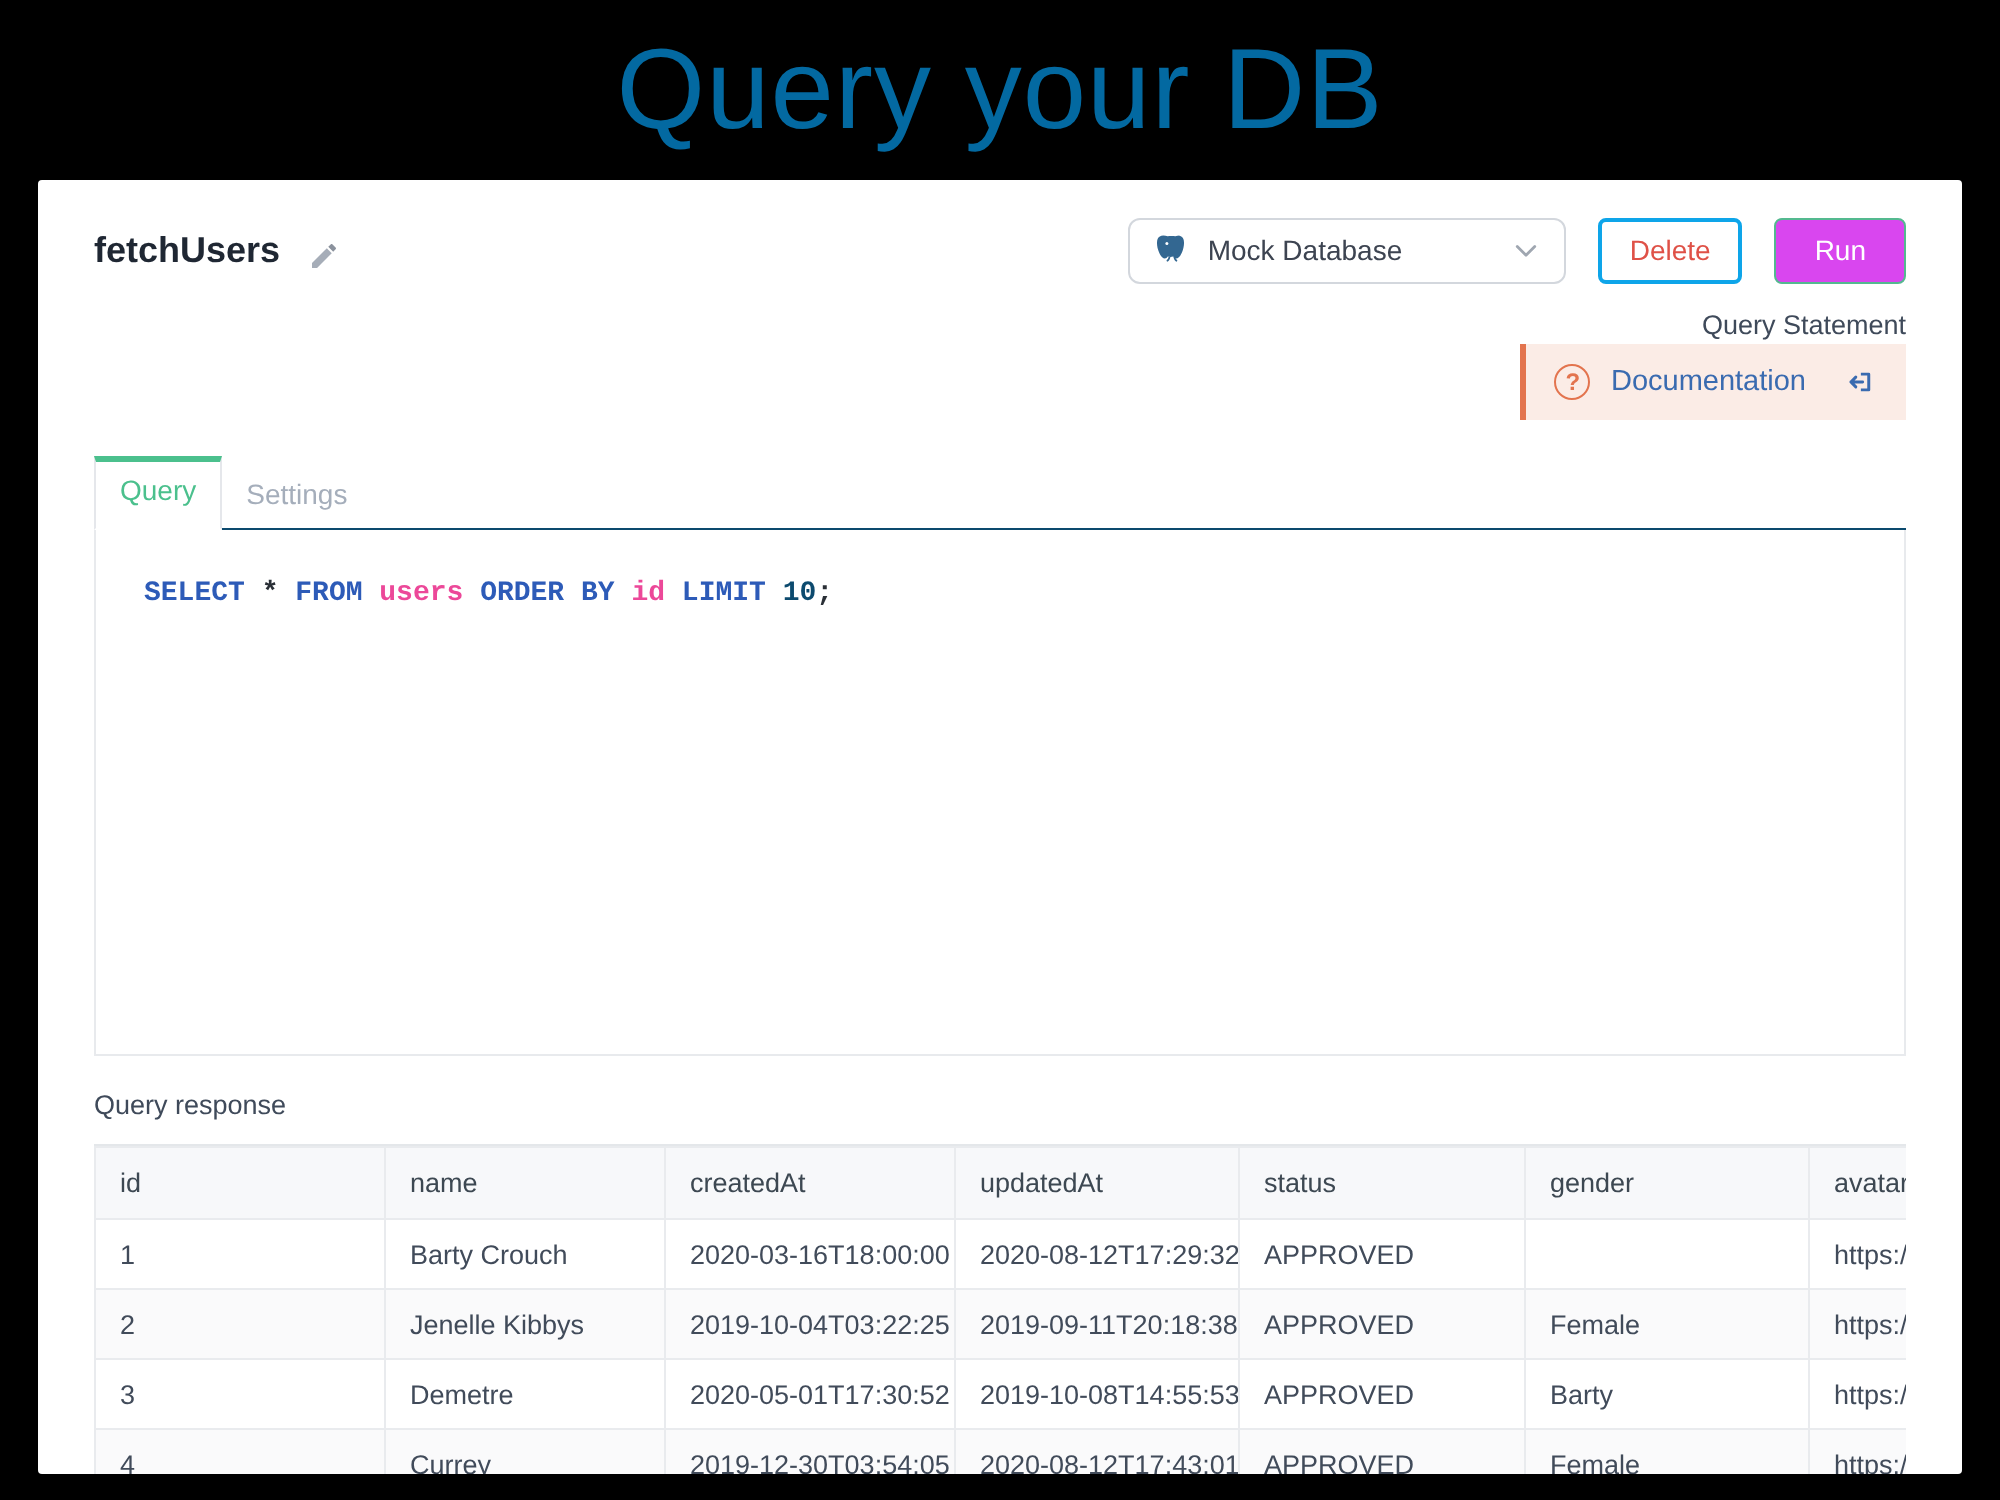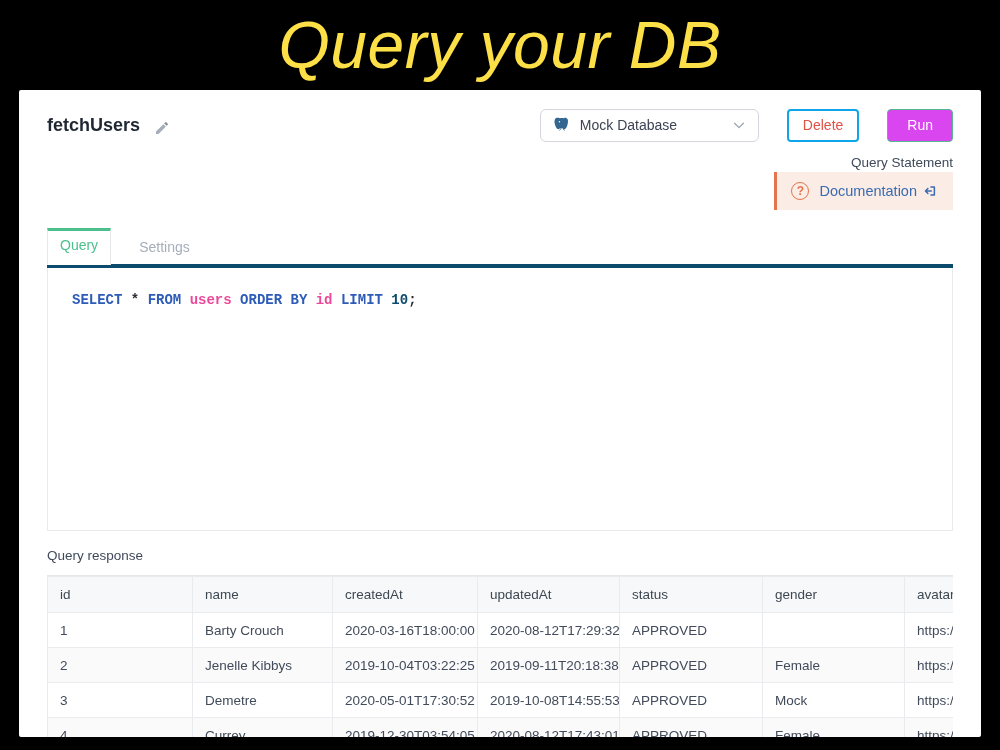--- a/index.html
+++ b/index.html
@@ -4,43 +4,42 @@
 <style>
   * { box-sizing: border-box; margin: 0; padding: 0; }
   html, body { width: 1000px; height: 750px; overflow: hidden; }
   body {
     background: #000;
     font-family: "Liberation Sans", "DejaVu Sans", sans-serif;
     -webkit-font-smoothing: antialiased;
   }
   .page-title {
     text-align: center;
-    color: #fde047;
-    font-size: 66px;
+    color: #0369a1;
+    font-size: 57px;
     font-weight: 400;
     letter-spacing: 0.5px;
     margin-top: 6px;
     height: 84px;
     line-height: 78px;
-    font-style: italic;
   }
   .panel {
     background: #fff;
     margin: 0 19px;
     height: 647px;
     border-radius: 2px;
     padding: 0 28px;
     overflow: hidden;
   }
   
   .hdr-row { display: flex; align-items: center; justify-content: space-between; margin-top: 17px; height: 36px; }
   .qname-wrap { display: flex; align-items: flex-end; gap: 14px; }
   .qname { font-size: 18px; font-weight: 700; color: #1F2733; }
   .pencil { width: 16px; height: 16px; display: inline-block; cursor: pointer; }
-  .hdr-controls { display: flex; align-items: center; gap: 28px; margin-left: 12px; }
+  .hdr-controls { display: flex; align-items: center; gap: 16px; margin-left: 12px; }
   .resource-select {
     display: flex; align-items: center; gap: 9px;
     width: 219px; height: 33px;
     border: 1px solid #D3D7DD; border-radius: 6px;
     padding: 0 12px; background: #fff; cursor: pointer;
   }
   .resource-select .label { font-size: 14px; color: #3D4451; flex: 1; }
   .btn { height: 33px; border-radius: 4px; font-size: 14px; cursor: pointer; font-family: inherit; }
   .btn-delete { background: #fff; border: 2px solid #0ea5e9; color: #DF5147; padding: 0 14px; }
   .btn-run { background: #d946ef; border: 1px solid #54B98F; color: #fff; padding: 0 19px; }
@@ -51,23 +50,23 @@
     display: flex; align-items: center; gap: 10px;
     background: #FBECE6; border-left: 3px solid #E3744E;
     height: 38px; padding: 0 16px 0 14px; cursor: pointer;
   }
   .q-circle {
     width: 18px; height: 18px; border-radius: 50%;
     border: 1.5px solid #E3744E; color: #E3744E;
     font-size: 12px; font-weight: 700;
     display: flex; align-items: center; justify-content: center;
   }
-  .doc-link { font-size: 14.5px; color: #3A6BB0; display: flex; align-items: center; gap: 6px; }
-  
-  .tabs { display: flex; border-bottom: 4px solid #0c4a6e; margin-top: 18px; gap: 16px; }
+  .doc-link { font-size: 14.5px; color: #3A6BB0; display: flex; align-items: center; gap: 20px; }
+  
+  .tabs { display: flex; border-bottom: 1px solid #0c4a6e; margin-top: 18px; }
   .tab { font-size: 14px; padding: 8px 12px 9px; cursor: pointer; }
   .tab.active {
     color: #4BC08D; background: #fff;
     border: 1px solid #E5E7EB; border-bottom: 1px solid #fff;
     border-top: 3px solid #4BC08D;
     margin-bottom: -1px; padding-top: 6px;
   }
   .tab.inactive { color: #A5AEBB; border-top: 3px solid transparent; }
   
   .editor {
@@ -201,21 +200,21 @@
             <td>APPROVED</td>
             <td>Female</td>
             <td>https://</td>
           </tr>
           <tr>
             <td>3</td>
             <td>Demetre</td>
             <td>2020-05-01T17:30:52</td>
             <td>2019-10-08T14:55:53</td>
             <td>APPROVED</td>
-            <td>Mock</td>
+            <td>Barty</td>
             <td>https://</td>
           </tr>
           <tr class="alt">
             <td>4</td>
             <td>Currey</td>
             <td>2019-12-30T03:54:05</td>
             <td>2020-08-12T17:43:01</td>
             <td>APPROVED</td>
             <td>Female</td>
             <td>https://</td>

